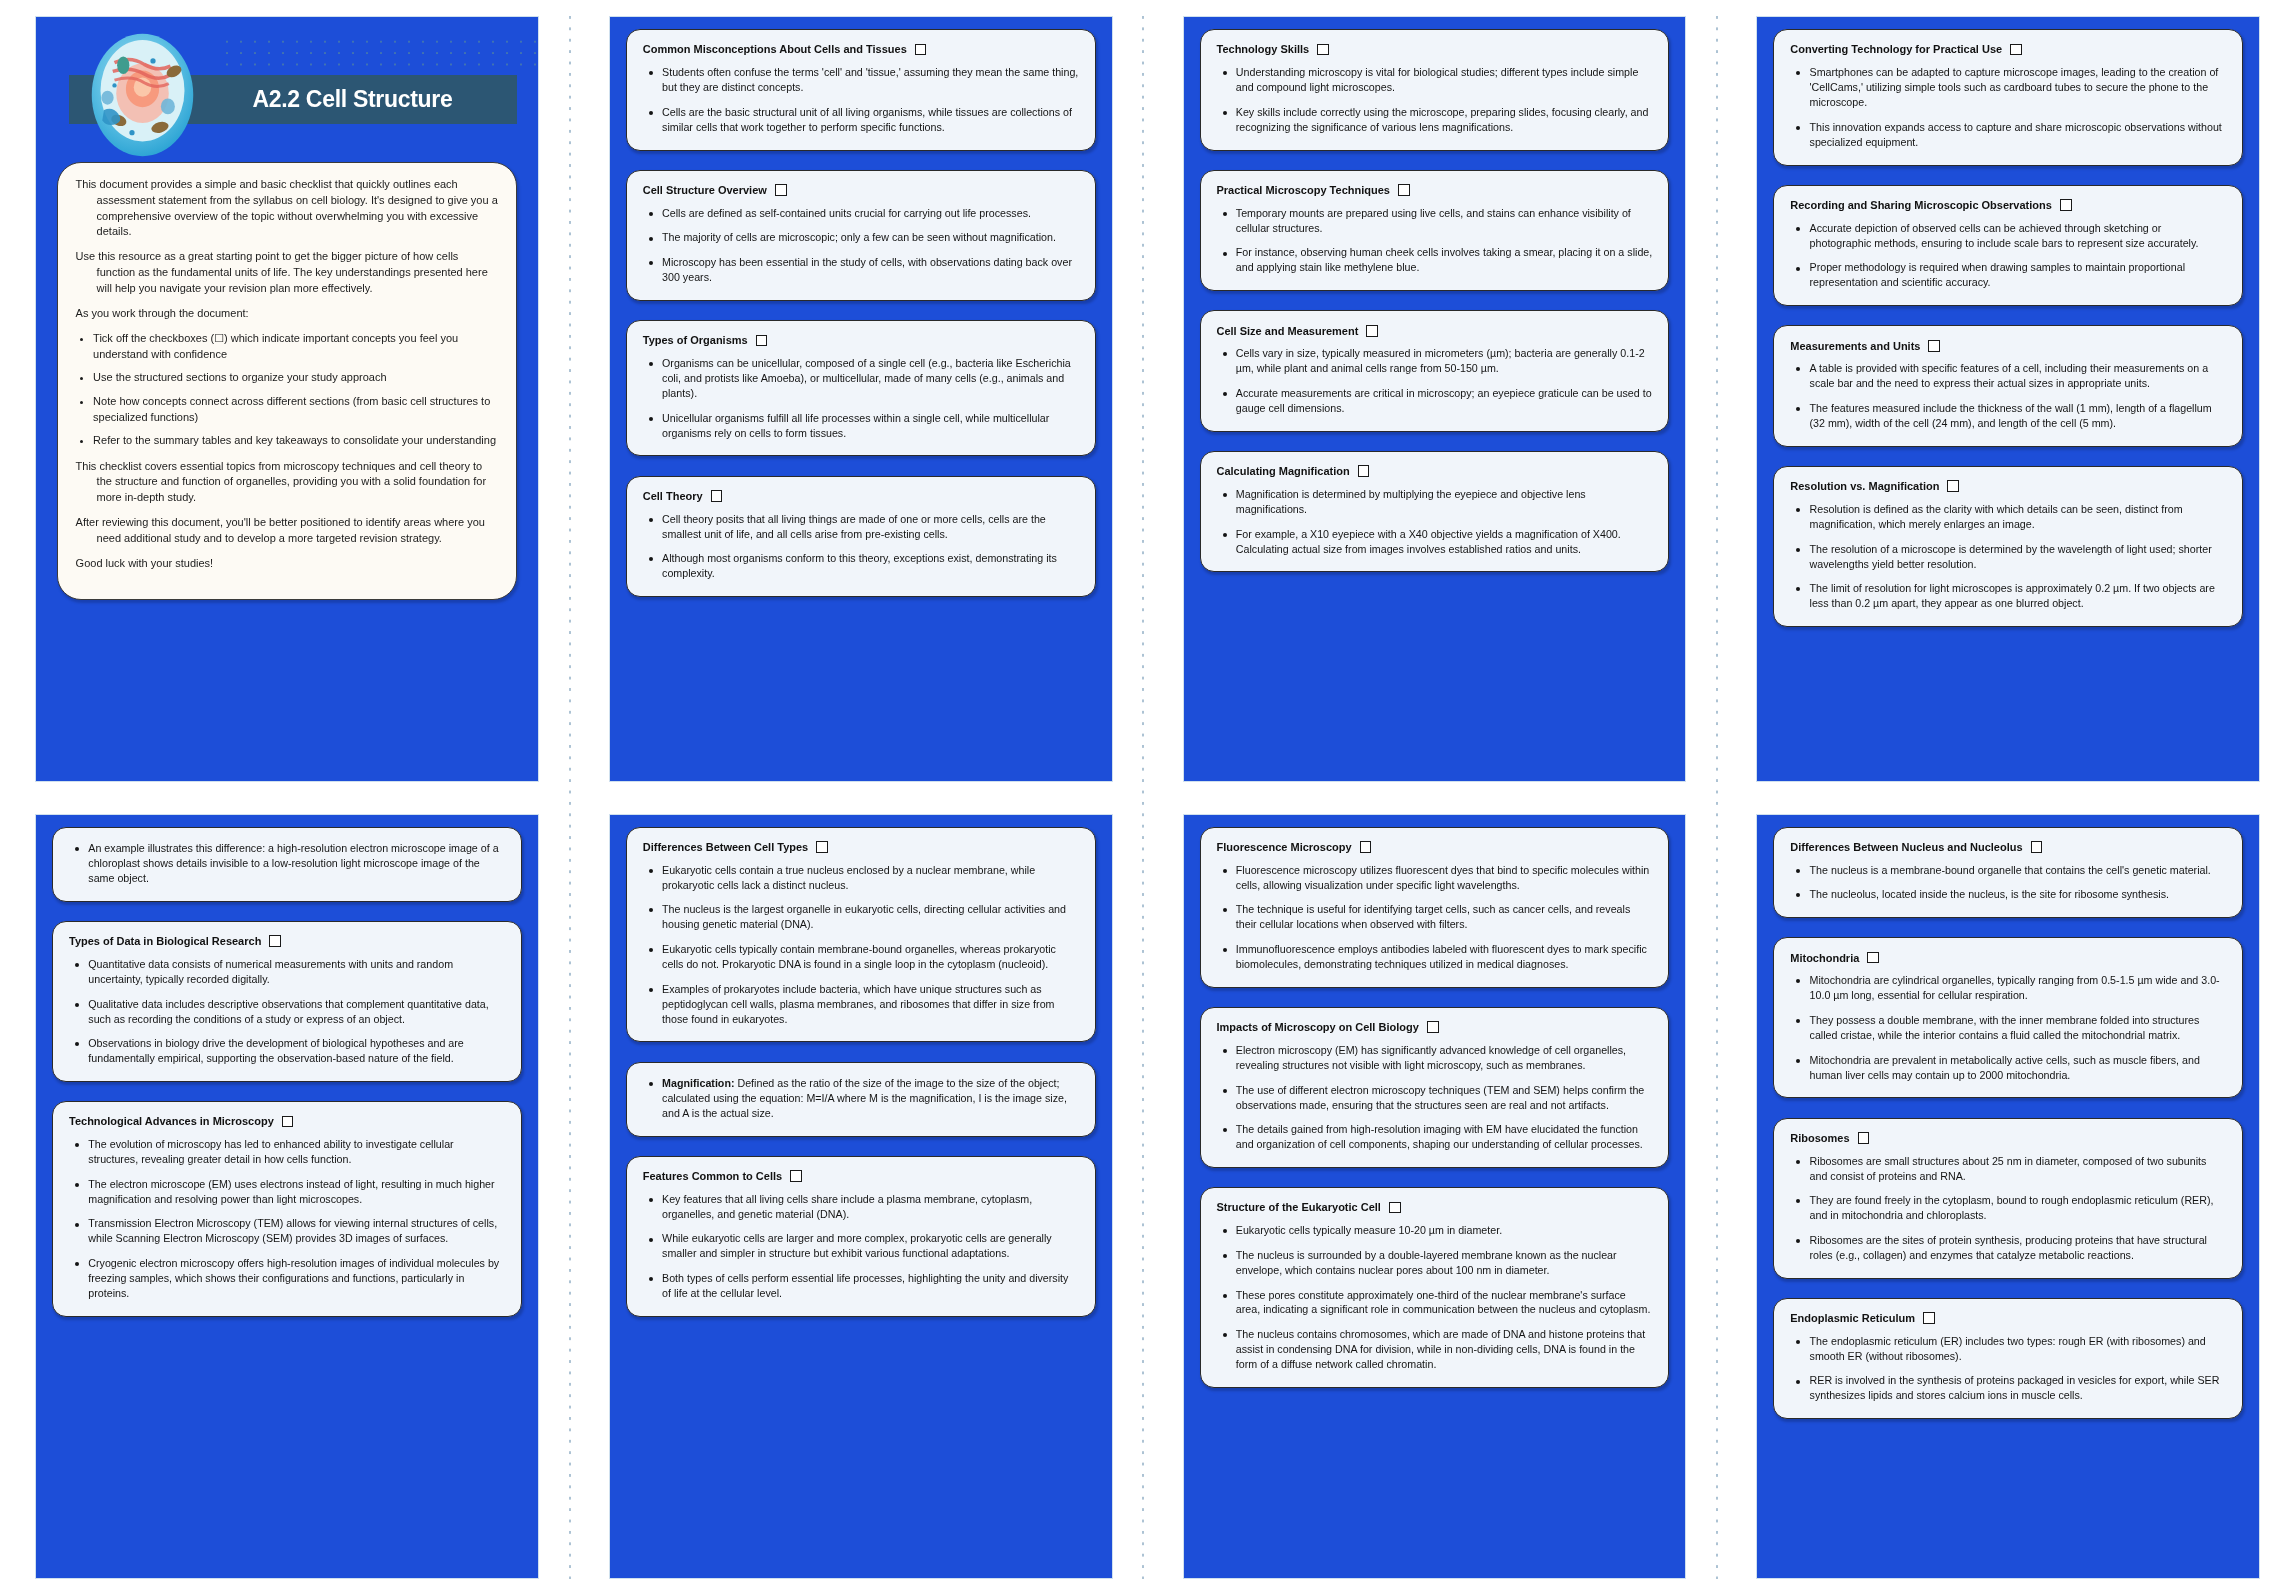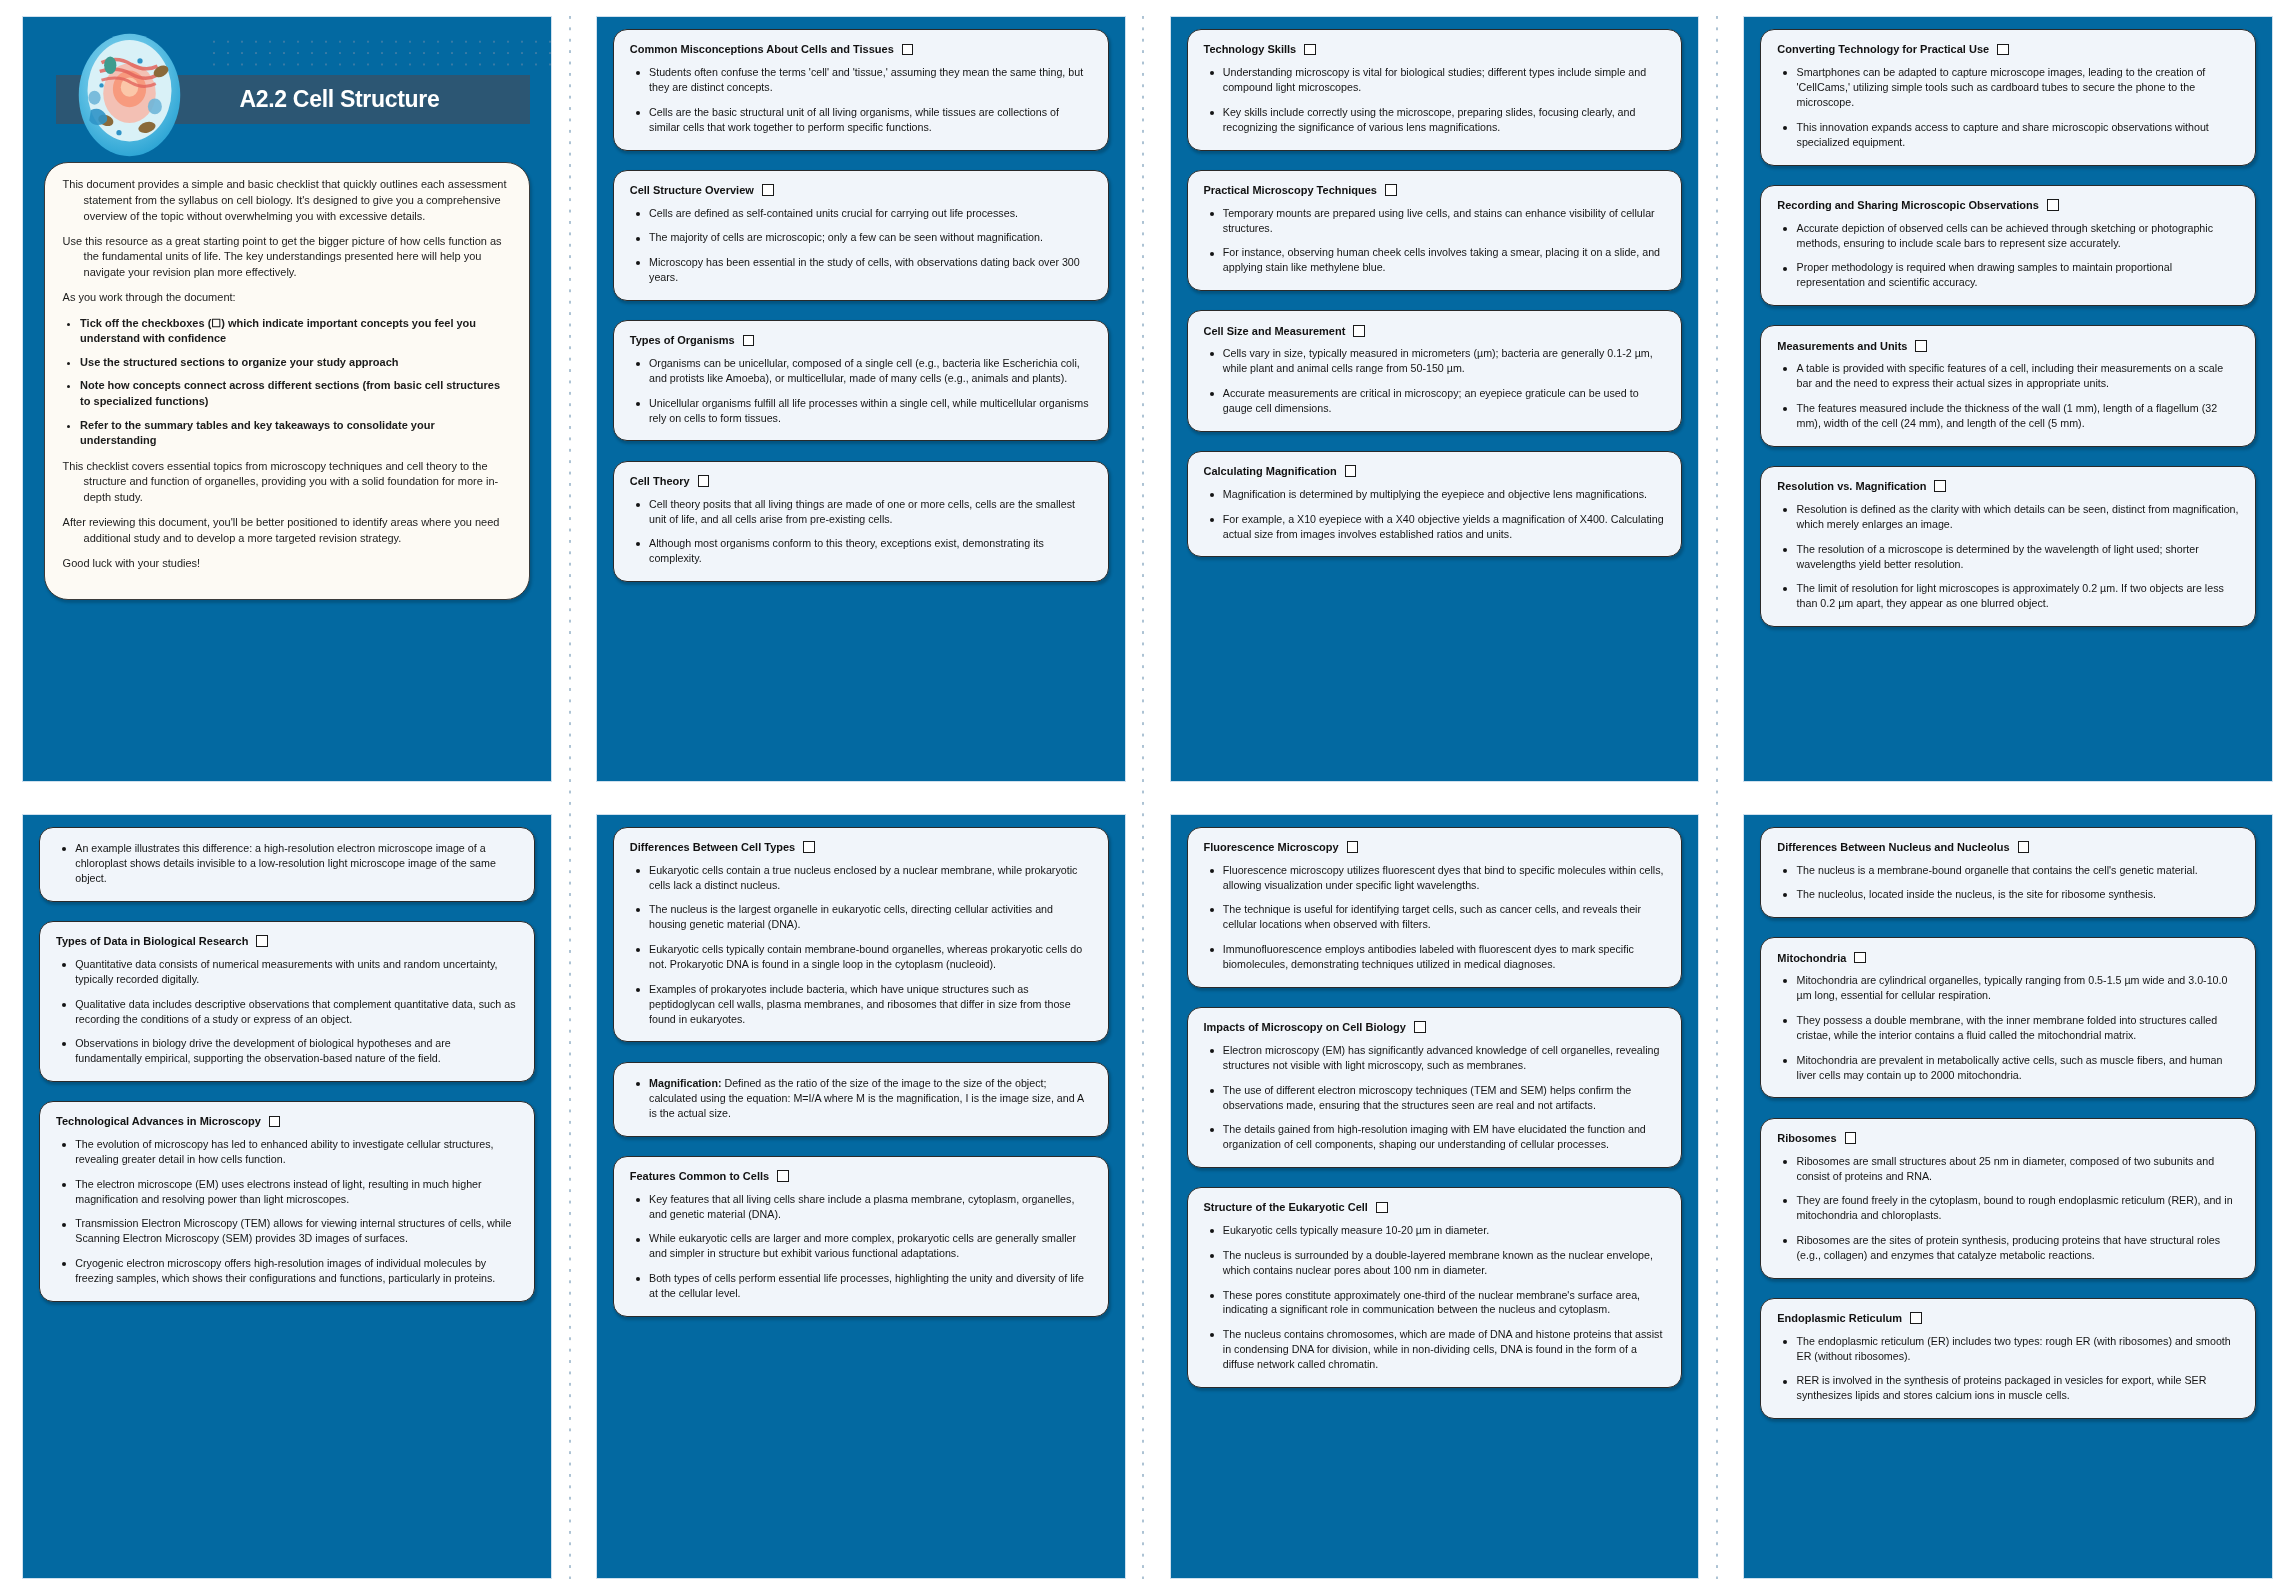--- a/index.html
+++ b/index.html
@@ -14,23 +14,23 @@
   
   .grid{
     position:absolute;inset:0;
     display:grid;
     grid-template-columns:repeat(4,1fr);
     grid-template-rows:repeat(2,1fr);
     column-gap:0;row-gap:0;
   }
   .panel{
     position:relative;
-    margin:16px 22px;
+    margin:16px 35px;
     border:1.2px solid #cfe0ee;
-    background:#0369a1;
+    background:#1d4ed8;
     box-sizing:border-box;
     overflow:hidden;
   }
   .panel-inner{
     position:absolute;
     left:0;right:0;top:0;bottom:0;
     padding:12.3px 16px;
     box-sizing:border-box;
   }
 
@@ -81,21 +81,21 @@
   }
   .intro-card p{
     margin:0 0 9.7px 0;
     font-size:11px;
     line-height:1.42;
     color:#1b1b1b;
     padding-left:0;
     text-indent:0;
   }
   .intro-card p.hang{padding-left:21px;text-indent:-21px;}
-  .intro-card ul{margin:0 0 9.7px 0;padding-left:17.5px;font-weight:bold;}
+  .intro-card ul{margin:0 0 9.7px 0;padding-left:17.5px;}
   .intro-card li{
     font-size:11px;line-height:1.42;color:#1b1b1b;margin-bottom:8px;
   }
 
   
   .card{
     border:1.5px solid #2a2a2a;
     border-radius:14px;
     background:#f1f5fa;
     padding:11.4px 16px 13px 16px;

